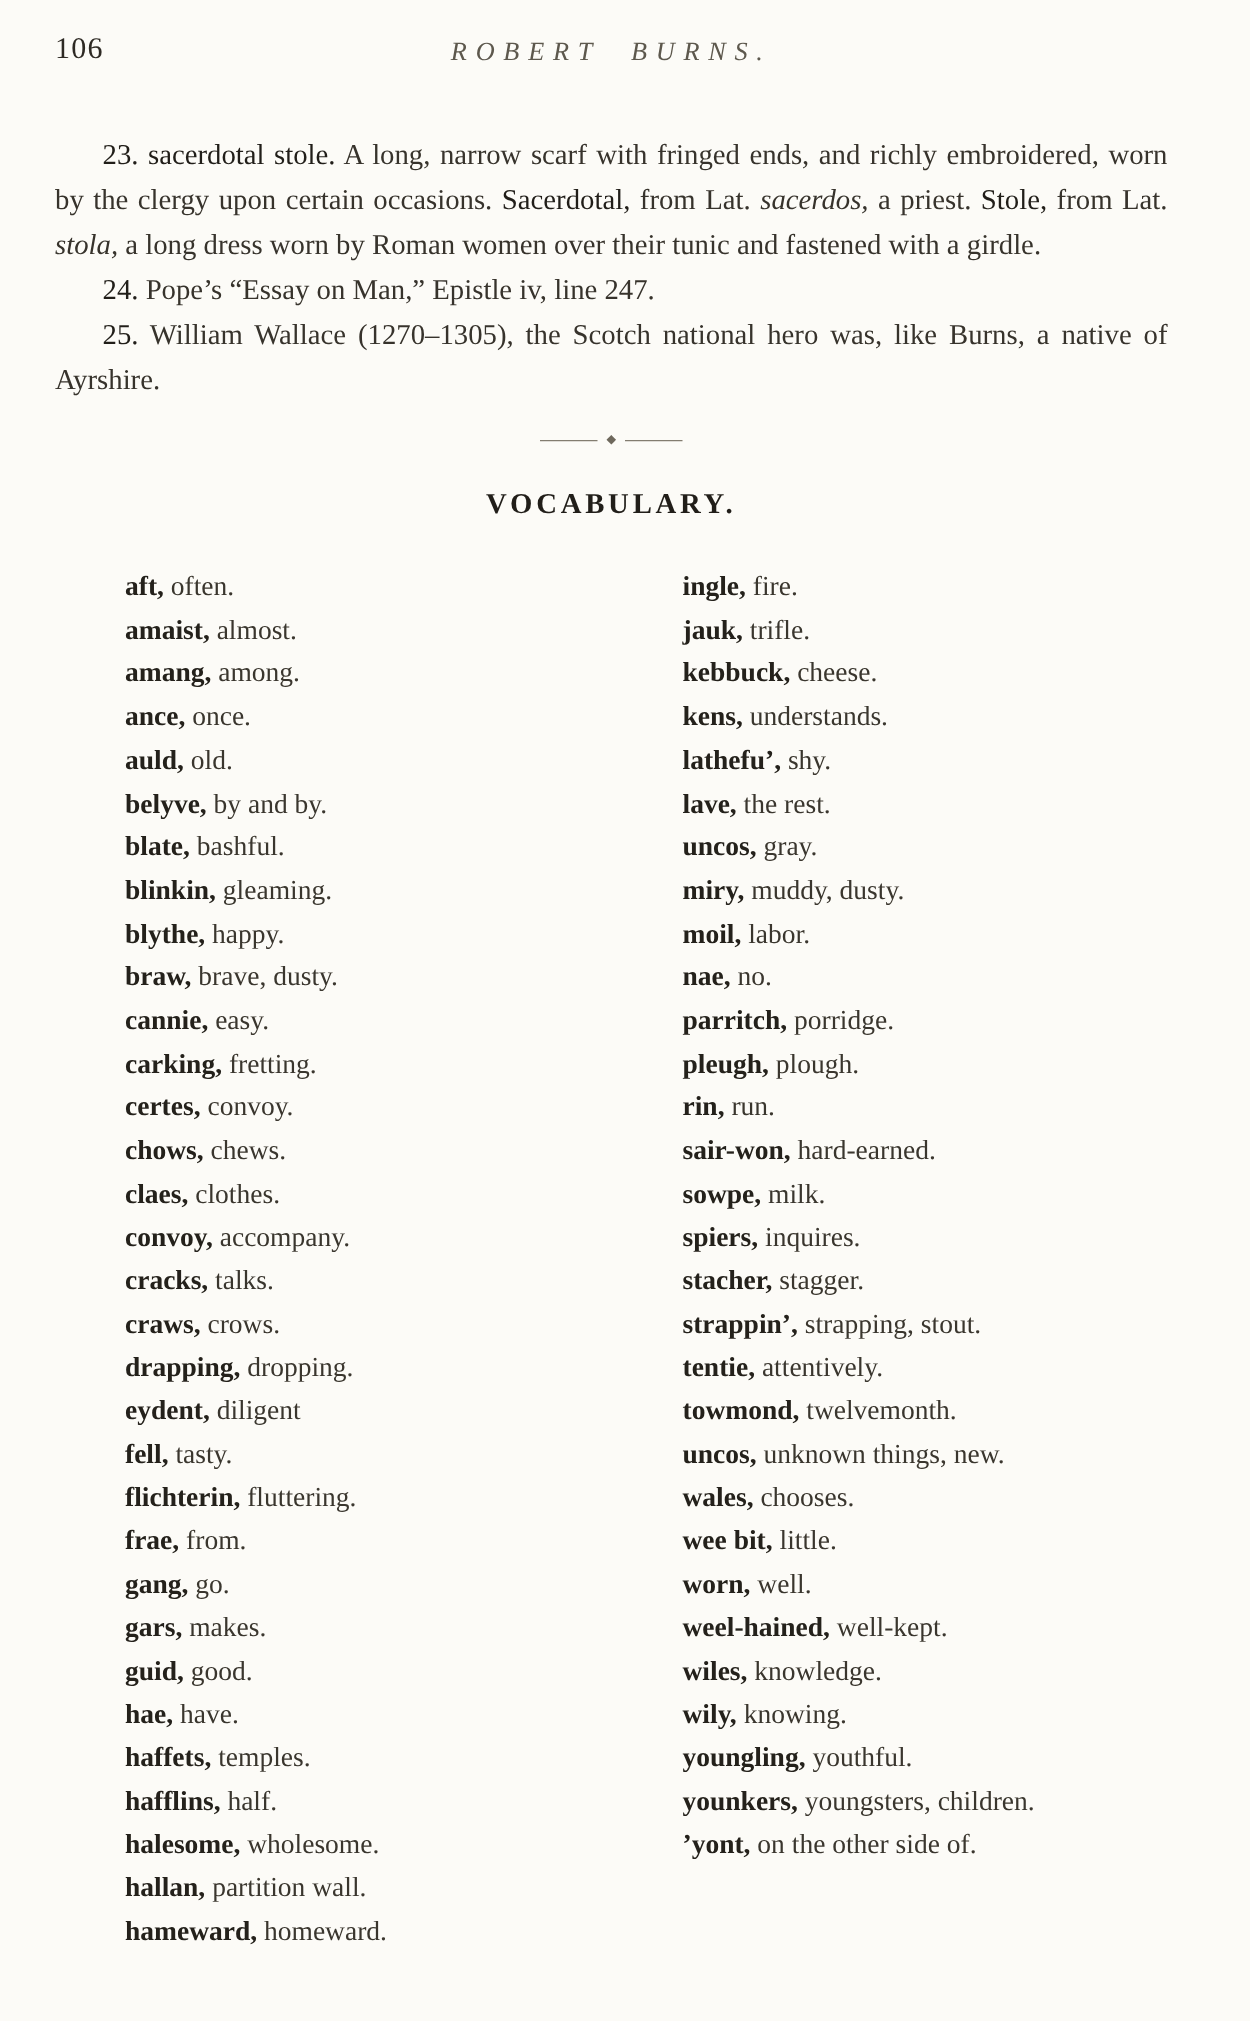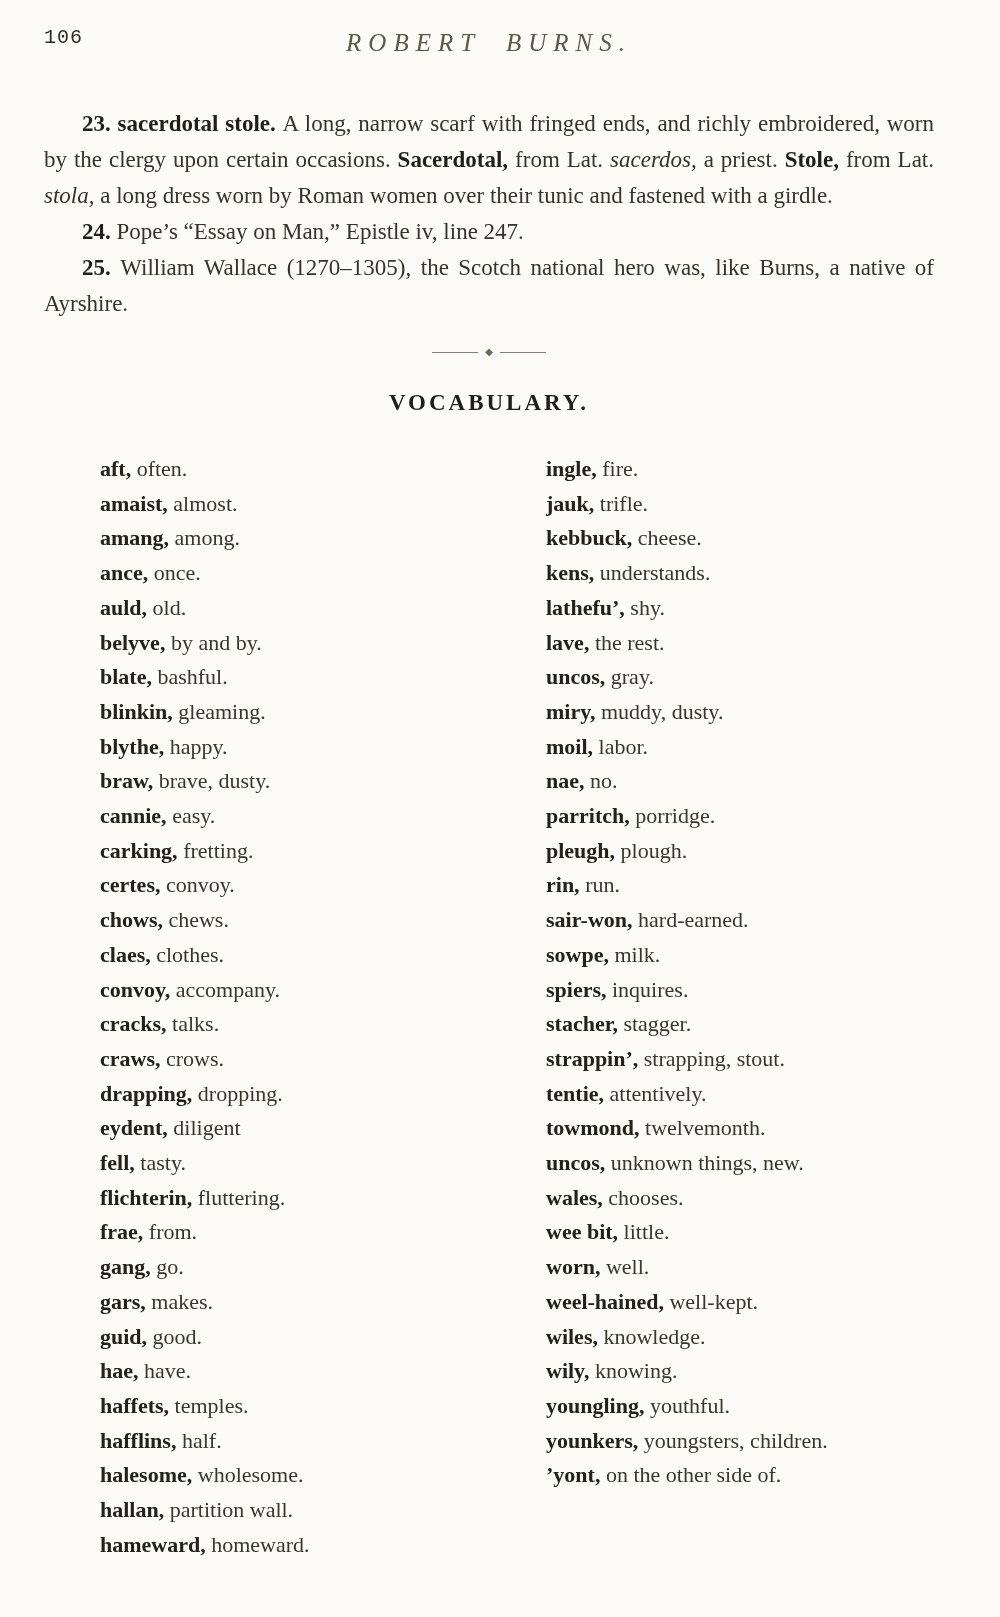--- a/index.html
+++ b/index.html
@@ -9,32 +9,32 @@
     height: 1617px;
     background: #fcfbf7;
     font-family: "Liberation Serif", serif;
     color: #37332c;
     overflow: hidden;
   }
   .page { padding: 26px 66px 0 44px; }
 
   
   .header { position: relative; height: 38px; }
-  .page-number { font-size: 20px; letter-spacing: 1px; color: #2e2a24; font-family: Liberation Mono, monospace; }
+  .page-number { font-size: 24px; letter-spacing: 1px; color: #2e2a24; }
   .running-title {
     position: absolute; top: 3px; left: 0; width: 100%;
     text-align: center; font-style: italic;
-    font-size: 25px; letter-spacing: 7px; word-spacing: 12px;
+    font-size: 21px; letter-spacing: 7px; word-spacing: 12px;
     color: #5d584d;
   }
 
   
   .notes { margin-top: 42px; font-size: 23px; line-height: 36px; text-align: justify; }
   .note { margin: 0; text-indent: 38px; }
-  .seg.bold { font-weight: 700; color: #211e19; }
+  .seg.bold { font-weight: 400; color: #211e19; }
   .seg.italic { font-style: italic; }
 
   
   .divider { display: flex; align-items: center; justify-content: center; gap: 7px; margin-top: 22px; height: 16px; }
   .divider .line { width: 46px; border-top: 1.5px solid #837d70; }
   .divider .glyph { font-size: 10px; line-height: 1; color: #6e685c; }
 
   
   .vocab-title {
     margin-top: 30px; text-align: center;

